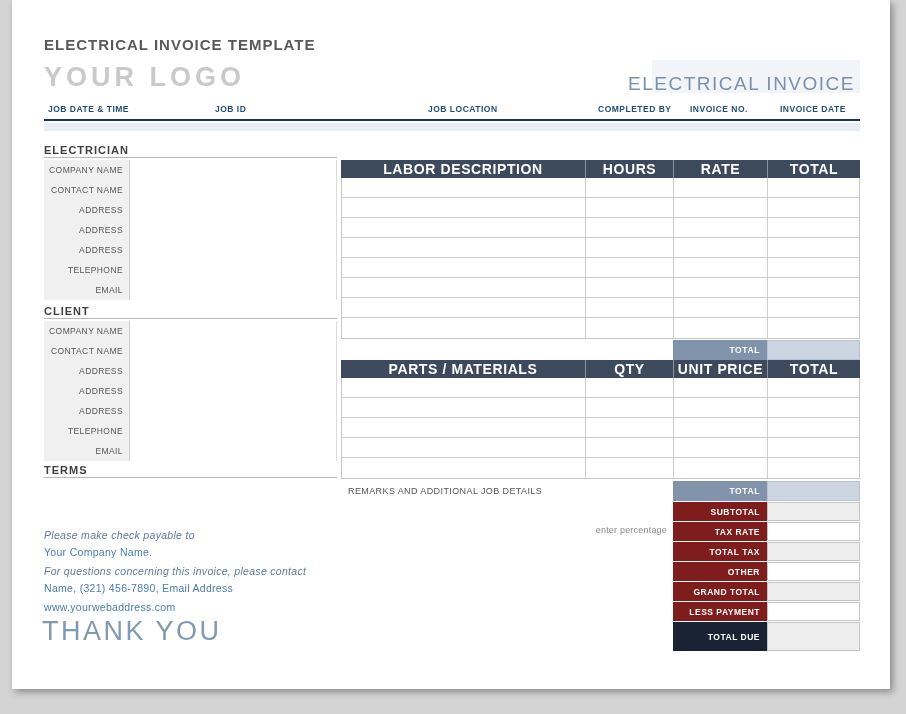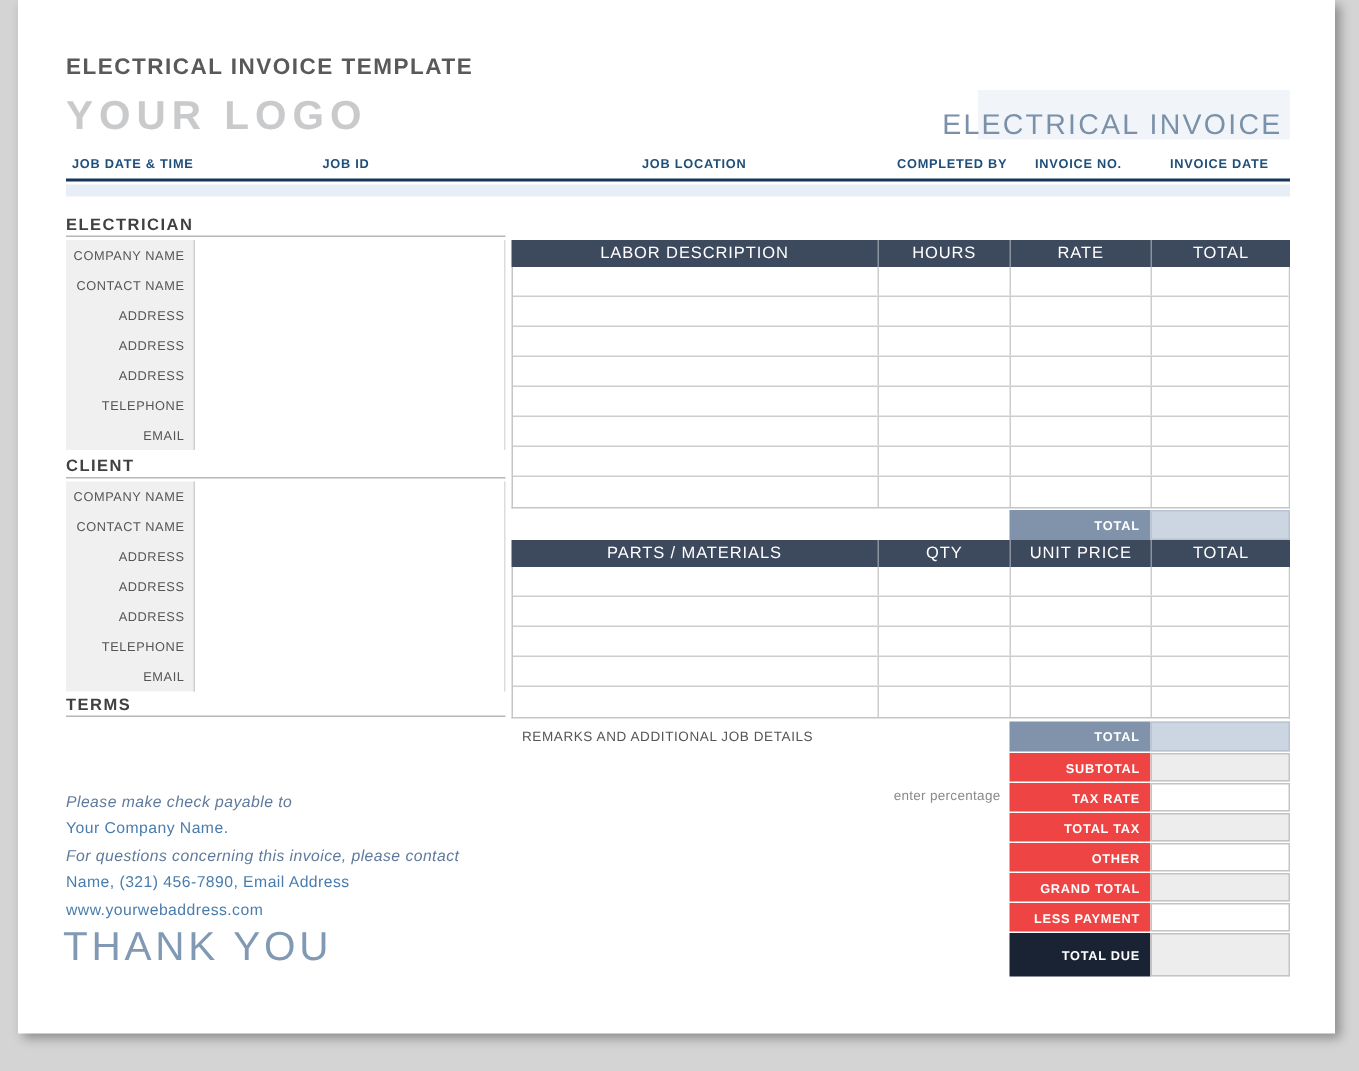--- a/index.html
+++ b/index.html
@@ -32,42 +32,42 @@
               color:#404040; letter-spacing:1px; }
   .panel    { position:absolute; left:32px; width:293px; display:flex; }
   .panel .labels { width:86px; background:#f0f0f0; border-right:1px solid #cfcfcf; }
   .panel .labels .f { height:20px; line-height:20px; text-align:right; padding-right:6px;
               font-size:8.5px; color:#555; letter-spacing:0.4px; }
   .panel .inputs { flex:1; background:#ffffff; border-right:1px solid #dcdcdc; }
 
   
   .tbl { position:absolute; left:329px; width:519px; }
   .thead { display:flex; height:18px; background:#3d4a5e; }
-  .thead .hc { color:#fff; font-size:11px; font-weight:normal; letter-spacing:0.6px;
+  .thead .hc { color:#fff; font-size:14px; font-weight:bold; letter-spacing:0.6px;
                display:flex; align-items:center; justify-content:center; }
   .thead .hc + .hc { border-left:1px solid rgba(255,255,255,0.4); }
   .c1{width:244px} .c2{width:88px} .c3{width:94px} .c4{width:93px}
   .tbody { border:1px solid #c6c6c6; border-top:none; }
   .trow  { display:flex; height:20px; border-bottom:1px solid #cdcdcd; background:#fff; }
   .trow:last-child { border-bottom:none; }
   .trow .tc + .tc { border-left:1px solid #cdcdcd; }
   .trow .tc1{width:243px} .trow .tc2{width:88px} .trow .tc3{width:94px} .trow .tc4{width:92px}
 
   
   .total-row { position:absolute; left:329px; width:519px; height:20px; display:flex; }
   .total-row .spacer { width:332px; font-size:9px; color:#555; letter-spacing:0.4px;
                display:flex; align-items:center; padding-left:7px; }
   .cell-total-label { width:94px; background:#8093ab; color:#fff; font-size:8.5px;
                font-weight:bold; letter-spacing:0.6px; display:flex; align-items:center;
                justify-content:flex-end; padding-right:7px; }
   .cell-total-value { width:93px; background:#ccd5e2; border:1px solid #b9c3d1; }
 
   
   .sum-row { position:absolute; left:661px; width:187px; height:19px; display:flex; }
-  .sum-row .lab { width:94px; background:#ef4444; color:#fff; font-size:8.5px; font-weight:bold;
+  .sum-row .lab { width:94px; background:#7f1d1d; color:#fff; font-size:8.5px; font-weight:bold;
                letter-spacing:0.5px; display:flex; align-items:center; justify-content:flex-end;
                padding-right:7px; }
   .sum-row .val { width:93px; border:1px solid #c4c4c4; }
   .val-gray  { background:#ededed; }
   .val-white { background:#ffffff; }
   .sum-row.due { height:29px;justify-content:center; }
   .sum-row.due .lab { background:#1a2333; }
 
   .hint { position:absolute; left:329px; width:326px; text-align:right; font-size:9px;
           color:#8a8a8a; letter-spacing:0.2px; }

